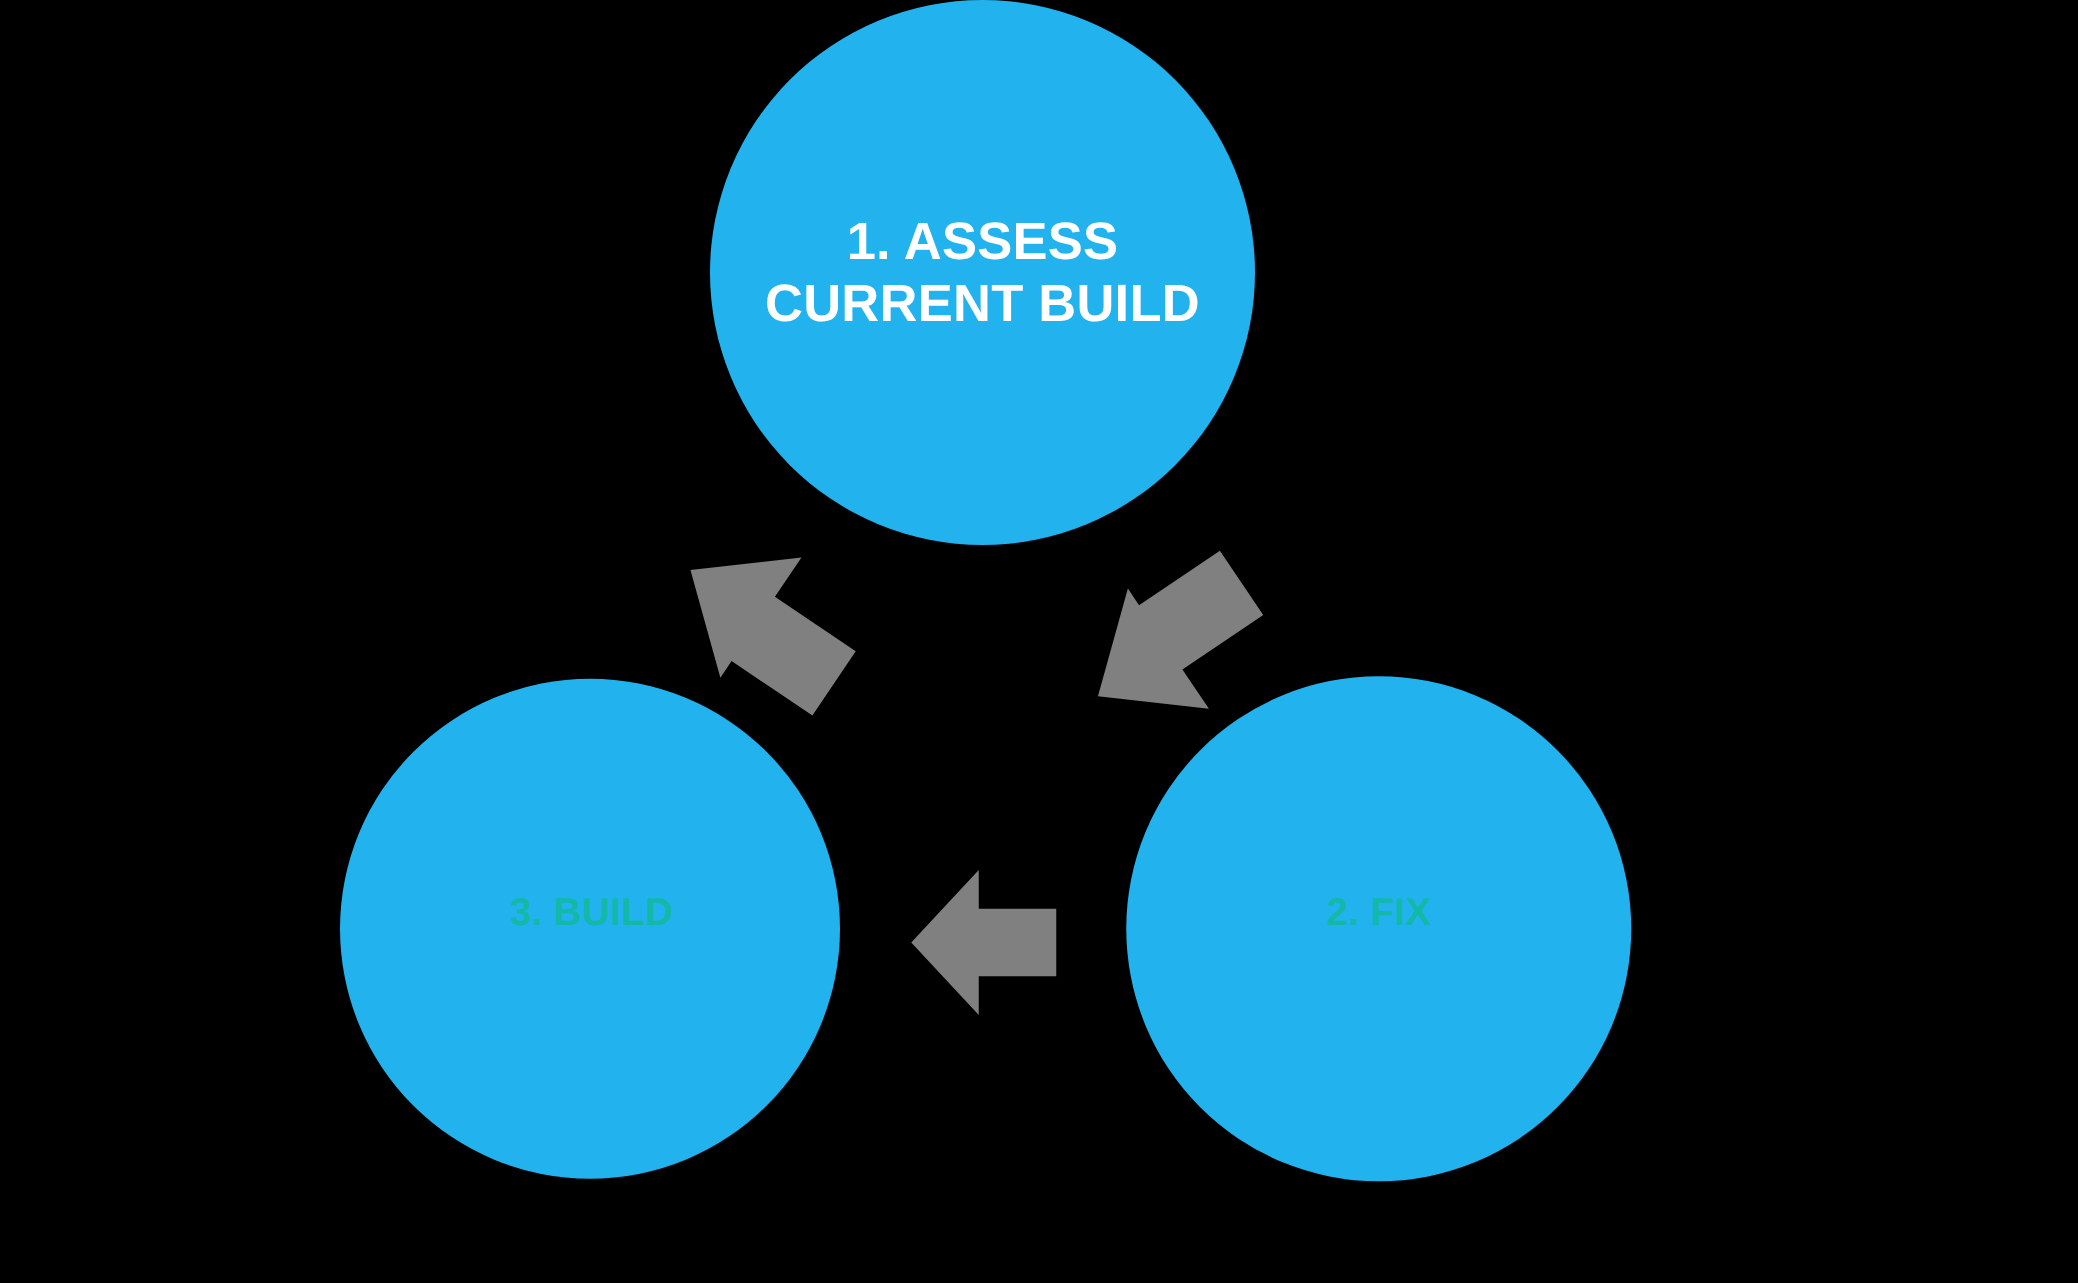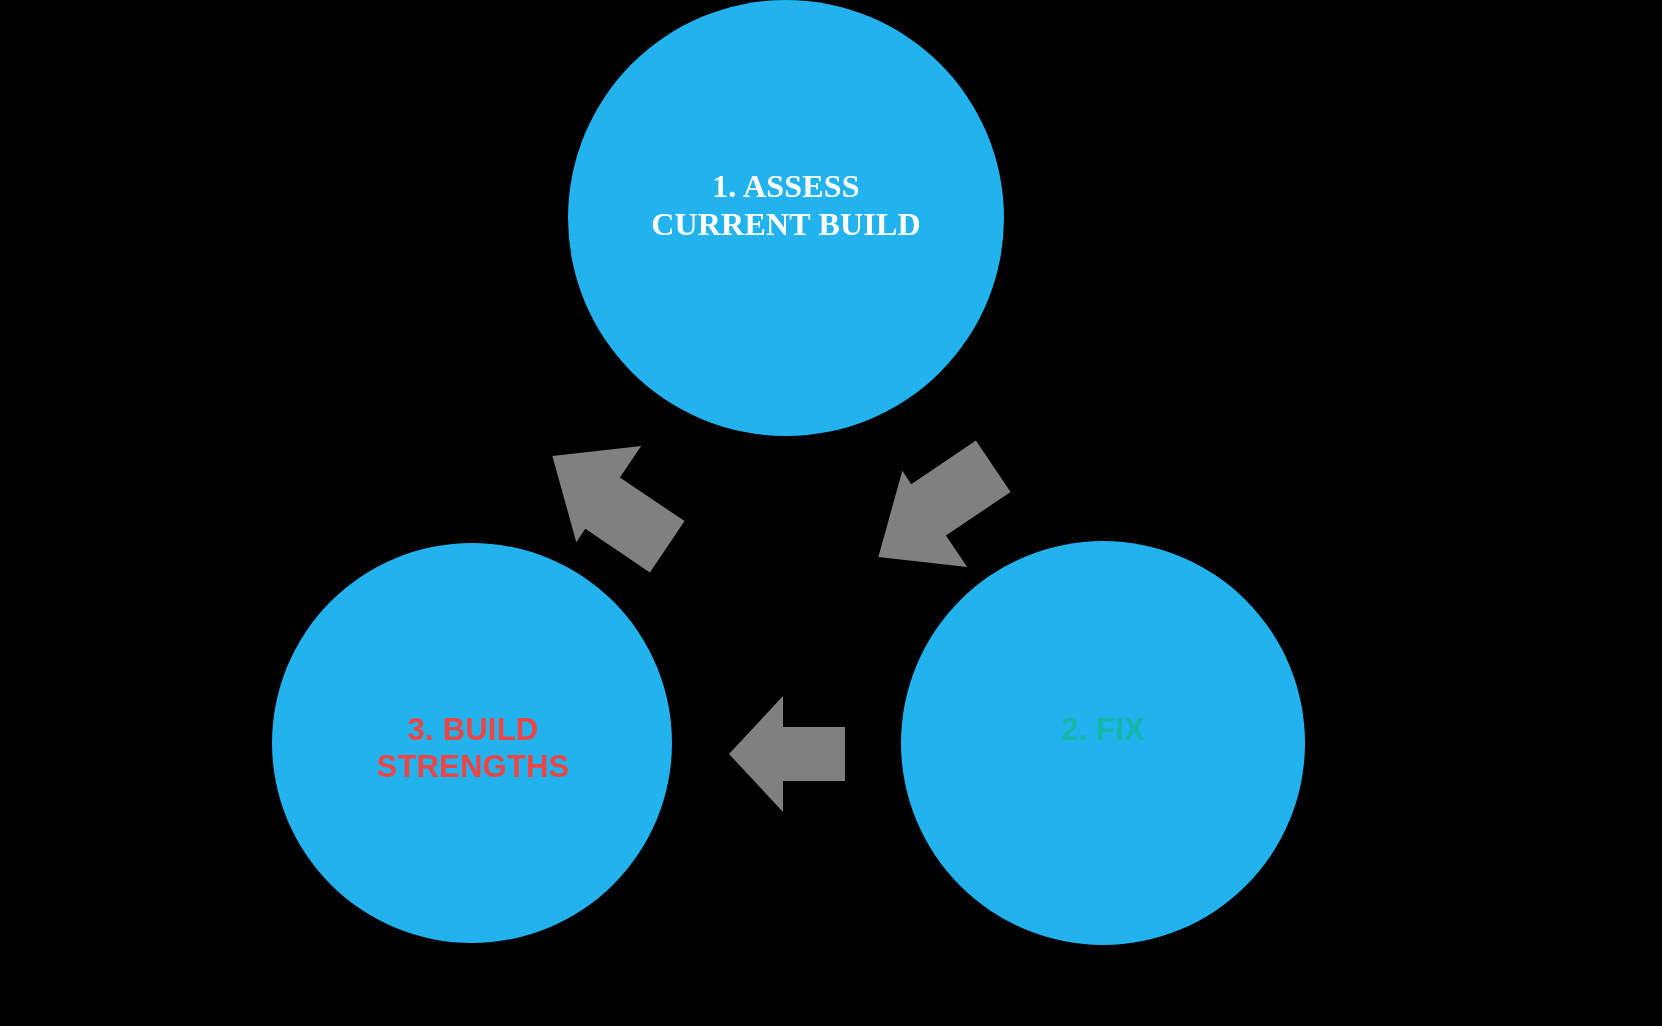--- a/index.html
+++ b/index.html
@@ -31,22 +31,21 @@
     letter-spacing: 0.2px;
     line-height: 1.18;
     pointer-events: none;
     -webkit-font-smoothing: antialiased;
   }
   
   #label-step-1 {
     left: 568px;
     top: 168px;
     width: 436px;
-    font-size: 32px;
-    font-family: Liberation Serif, serif;
+    font-size: 42px;
   }
   
   #label-step-2 {
     left: 940px;
     top: 712px;
     width: 326px;
     font-size: 31px;
   }
   
   #label-step-3 {
@@ -85,18 +84,17 @@
 
   <div class="node-label" id="label-step-1" style="color: rgb(255, 255, 255);">
     <span class="label-line">1. ASSESS</span>
     <span class="label-line">CURRENT BUILD</span>
   </div>
 
   <div class="node-label" id="label-step-2" style="color: #14b8a6;">
     <span class="label-line">2. FIX</span>
   </div>
 
-  <div class="node-label" id="label-step-3" style="color: #ef4444;">
+  <div class="node-label" id="label-step-3" style="color: #14b8a6;">
     <span class="label-line">3. BUILD</span>
-    <span class="label-line">STRENGTHS</span>
   </div>
 
 </div>
 
 </body></html>

